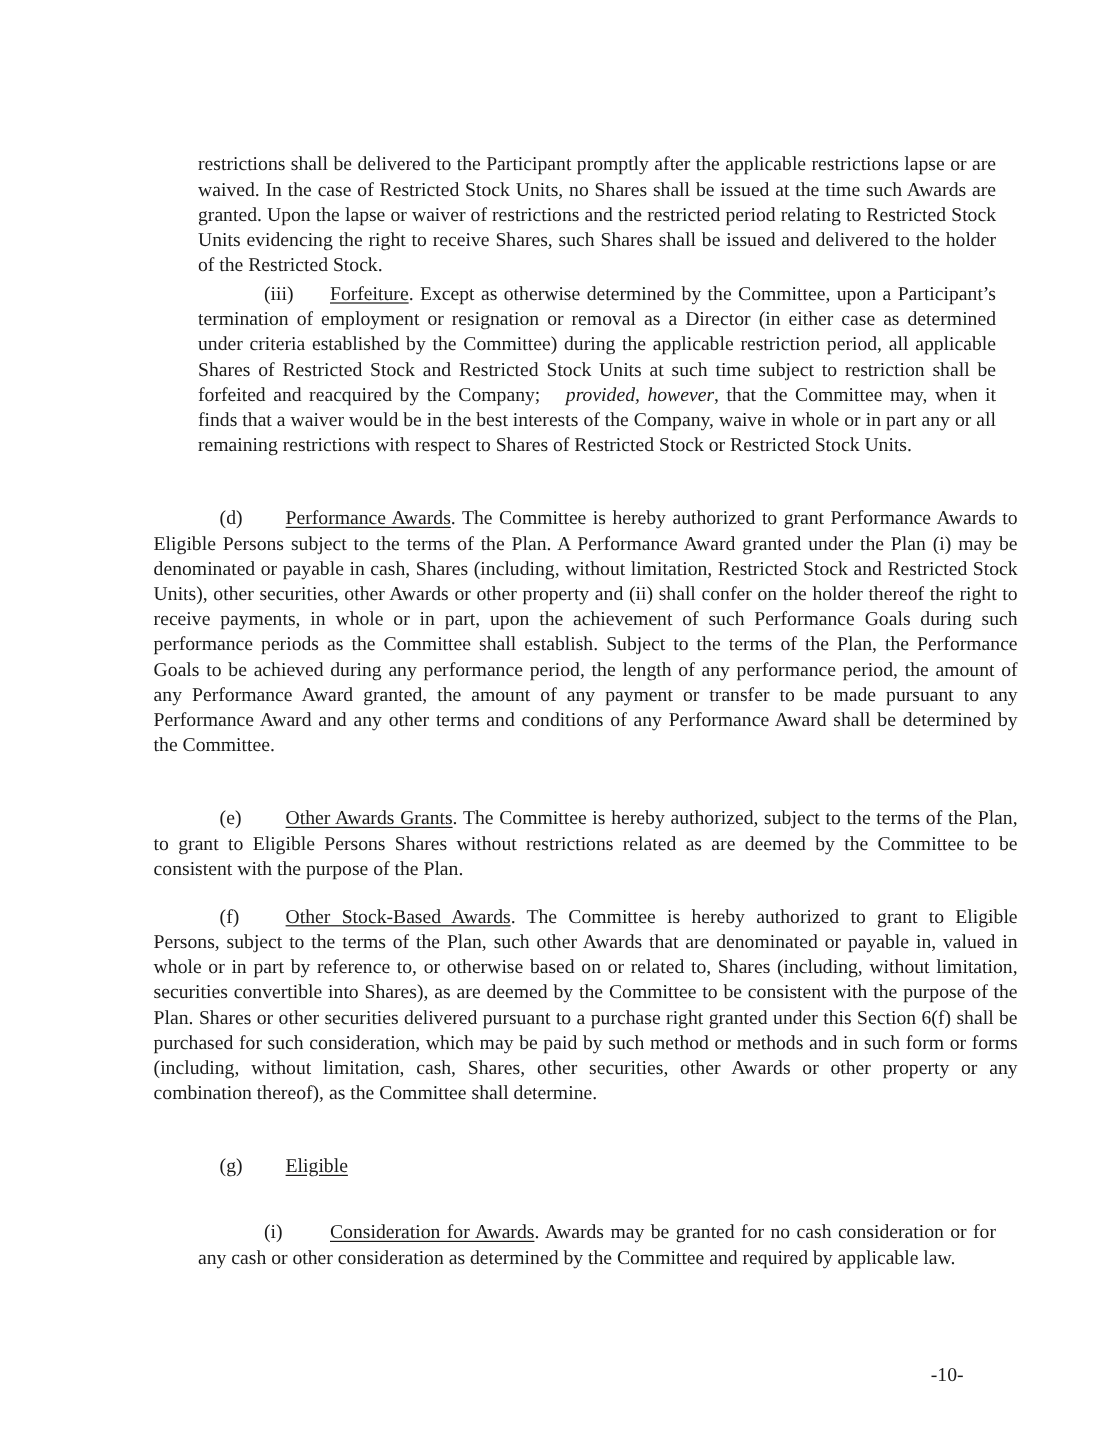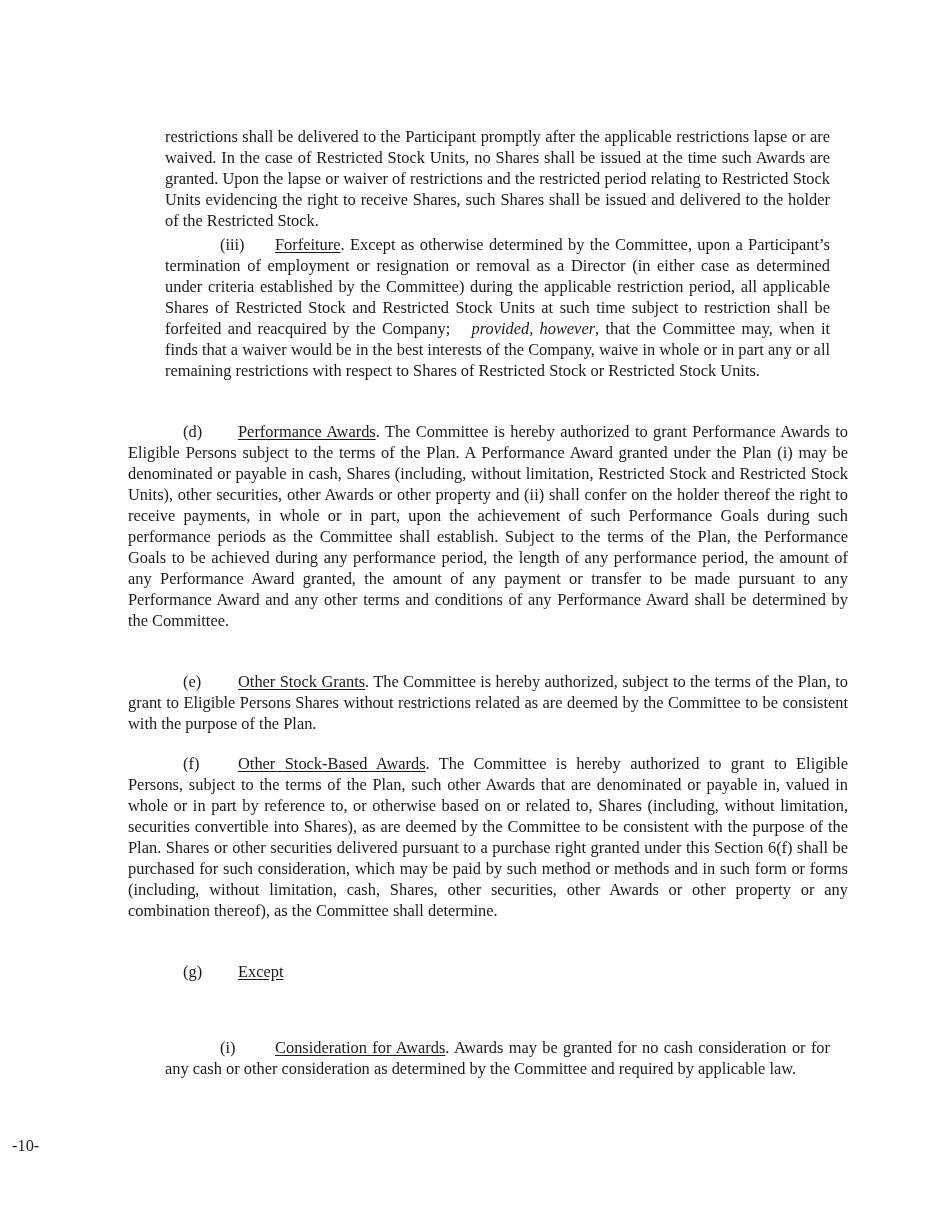--- a/index.html
+++ b/index.html
@@ -7,50 +7,50 @@
          font-family: "Liberation Serif", "DejaVu Serif", serif; color: #1a1a1a;
          font-size: 16.4px; line-height: 21px; }
   .para { position: absolute; margin: 0; }
   .para p { margin: 0; }
   .inner { left: 165px; width: 665px; }
   .outer { left: 128px; width: 720px; }
   .ind1 { display: inline-block; width: 55px; }
   .label1 { display: inline-block; width: 55px; }
   .u { text-decoration: underline; text-underline-offset: 2px; }
   .it { font-style: italic; margin-left: 15px; }
-  .pageno { position: absolute; top: 1135px; left: 12px; width: 803px; text-align: left; }
+  .pageno { position: absolute; top: 1135px; left: 0; width: 803px; text-align: right; }
   .just { text-align: justify; text-align-last: left; }
 </style>
 </head>
 <body>
 
 <div>
 
   <div class="para inner just" style="top:110px;margin-top:16px;">
     <p>restrictions shall be delivered to the Participant promptly after the applicable restrictions lapse or are waived. In the case of Restricted Stock Units, no Shares shall be issued at the time such Awards are granted. Upon the lapse or waiver of restrictions and the restricted period relating to Restricted Stock Units evidencing the right to receive Shares, such Shares shall be issued and delivered to the holder of the Restricted Stock.</p>
   </div>
 
   <div class="para inner just" style="top:234px;">
     <p><span class="ind1"></span><span class="label1">(iii)</span><span class="u">Forfeiture</span><span>. Except as otherwise determined by the Committee, upon a Participant’s termination of employment or resignation or removal as a Director (in either case as determined under criteria established by the Committee) during the applicable restriction period, all applicable Shares of Restricted Stock and Restricted Stock Units at such time subject to restriction shall be forfeited and reacquired by the Company; </span><span class="it">provided, however</span><span>, that the Committee may, when it finds that a waiver would be in the best interests of the Company, waive in whole or in part any or all remaining restrictions with respect to Shares of Restricted Stock or Restricted Stock Units.</span></p>
   </div>
 
   <div class="para outer just" style="top:421px;">
     <p><span class="ind1"></span><span class="label1">(d)</span><span class="u">Performance Awards</span><span>. The Committee is hereby authorized to grant Performance Awards to Eligible Persons subject to the terms of the Plan. A Performance Award granted under the Plan (i) may be denominated or payable in cash, Shares (including, without limitation, Restricted Stock and Restricted Stock Units), other securities, other Awards or other property and (ii) shall confer on the holder thereof the right to receive payments, in whole or in part, upon the achievement of such Performance Goals during such performance periods as the Committee shall establish. Subject to the terms of the Plan, the Performance Goals to be achieved during any performance period, the length of any performance period, the amount of any Performance Award granted, the amount of any payment or transfer to be made pursuant to any Performance Award and any other terms and conditions of any Performance Award shall be determined by the Committee.</span></p>
   </div>
 
   <div class="para outer just" style="top:671px;">
-    <p><span class="ind1"></span><span class="label1">(e)</span><span class="u">Other Stock Grants</span><span>. The Committee is hereby authorized, subject to the terms of the Plan, to grant to Eligible Persons Shares without restrictions related as are deemed by the Committee to be consistent with the purpose of the Plan.</span></p>
+    <p><span class="ind1"></span><span class="label1">(e)</span><span class="u">Other Awards Grants</span><span>. The Committee is hereby authorized, subject to the terms of the Plan, to grant to Eligible Persons Shares without restrictions related as are deemed by the Committee to be consistent with the purpose of the Plan.</span></p>
   </div>
 
   <div class="para outer just" style="top:753px;">
     <p><span class="ind1"></span><span class="label1">(f)</span><span class="u">Other Stock-Based Awards</span><span>. The Committee is hereby authorized to grant to Eligible Persons, subject to the terms of the Plan, such other Awards that are denominated or payable in, valued in whole or in part by reference to, or otherwise based on or related to, Shares (including, without limitation, securities convertible into Shares), as are deemed by the Committee to be consistent with the purpose of the Plan. Shares or other securities delivered pursuant to a purchase right granted under this Section 6(f) shall be purchased for such consideration, which may be paid by such method or methods and in such form or forms (including, without limitation, cash, Shares, other securities, other Awards or other property or any combination thereof), as the Committee shall determine.</span></p>
   </div>
 
   <div class="para outer" style="top:961px;">
-    <p><span class="ind1"></span><span class="label1">(g)</span><span class="u">Except</span></p>
+    <p><span class="ind1"></span><span class="label1">(g)</span><span class="u">Eligible</span></p>
   </div>
 
-  <div class="para inner just" style="top:1037px;">
+  <div class="para inner just" style="top:1016px;">
     <p><span class="ind1"></span><span class="label1">(i)</span><span class="u">Consideration for Awards</span><span>. Awards may be granted for no cash consideration or for any cash or other consideration as determined by the Committee and required by applicable law.</span></p>
   </div>
 
   <div class="pageno">-10-</div>
 </div>
 
 </body></html>

